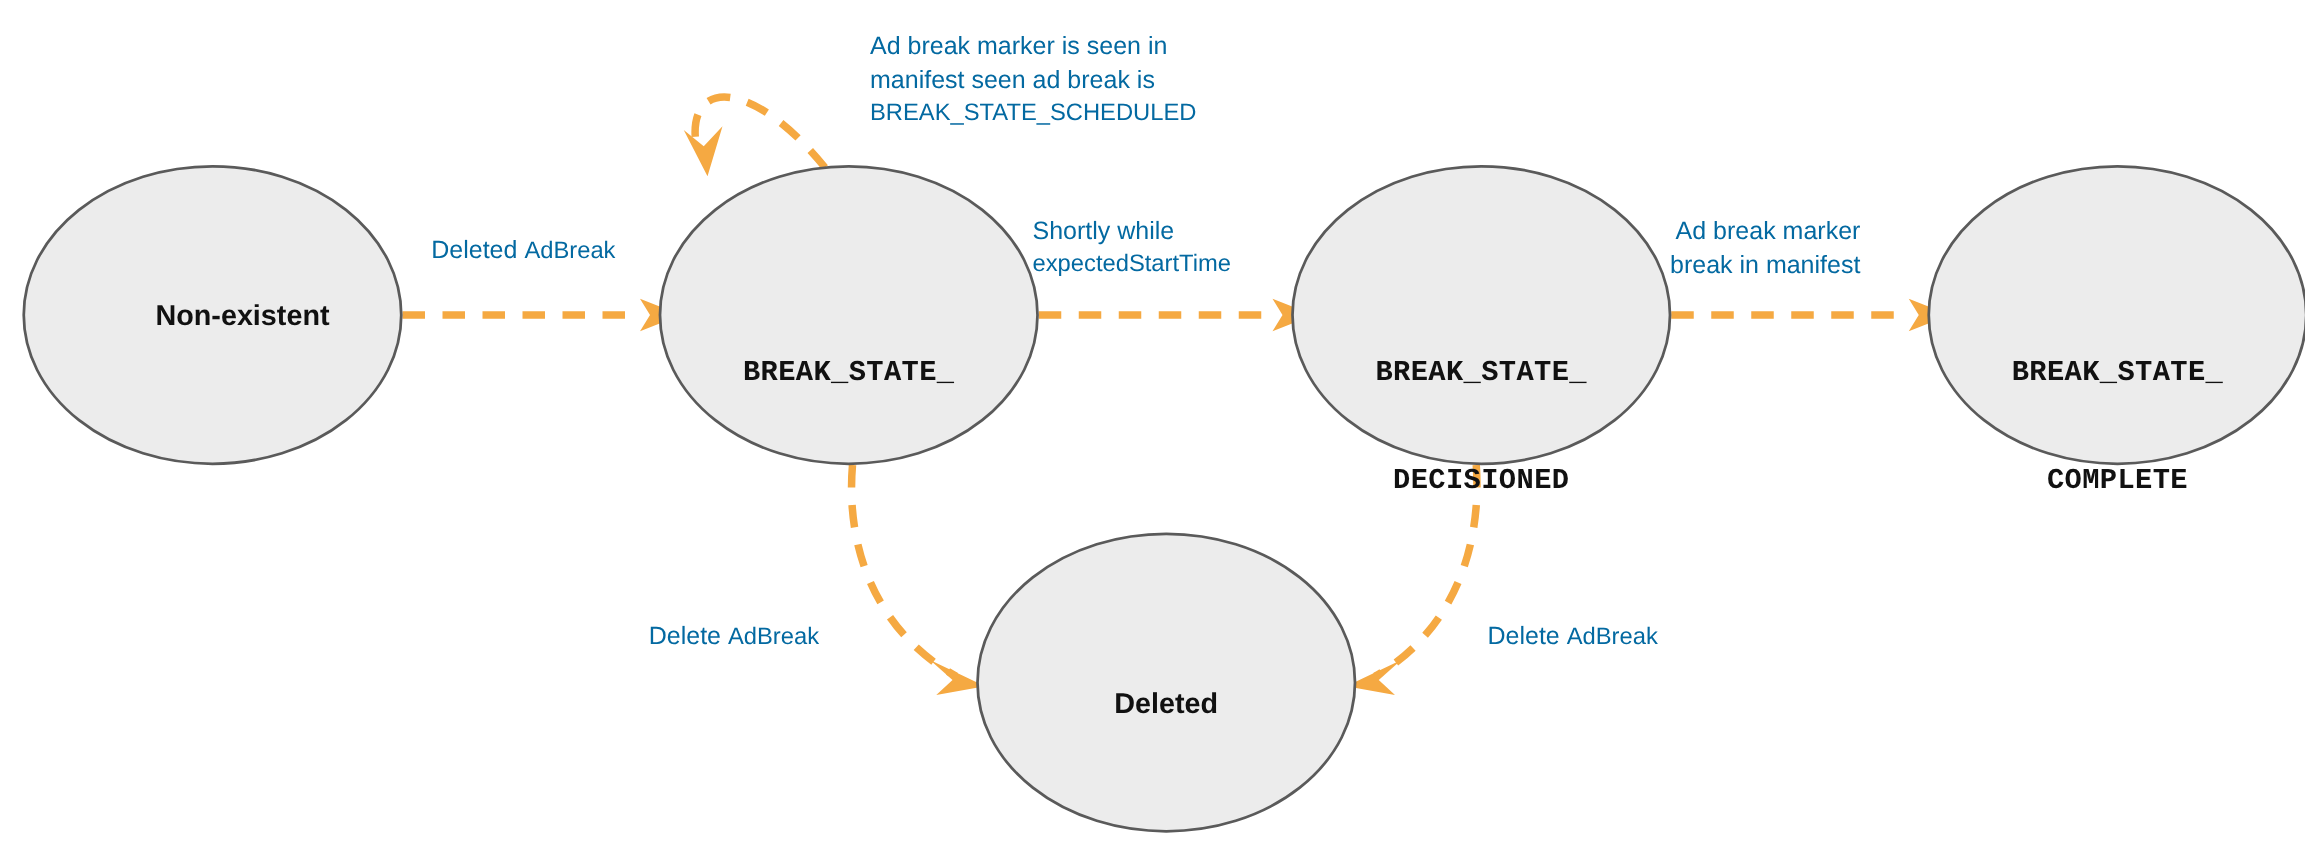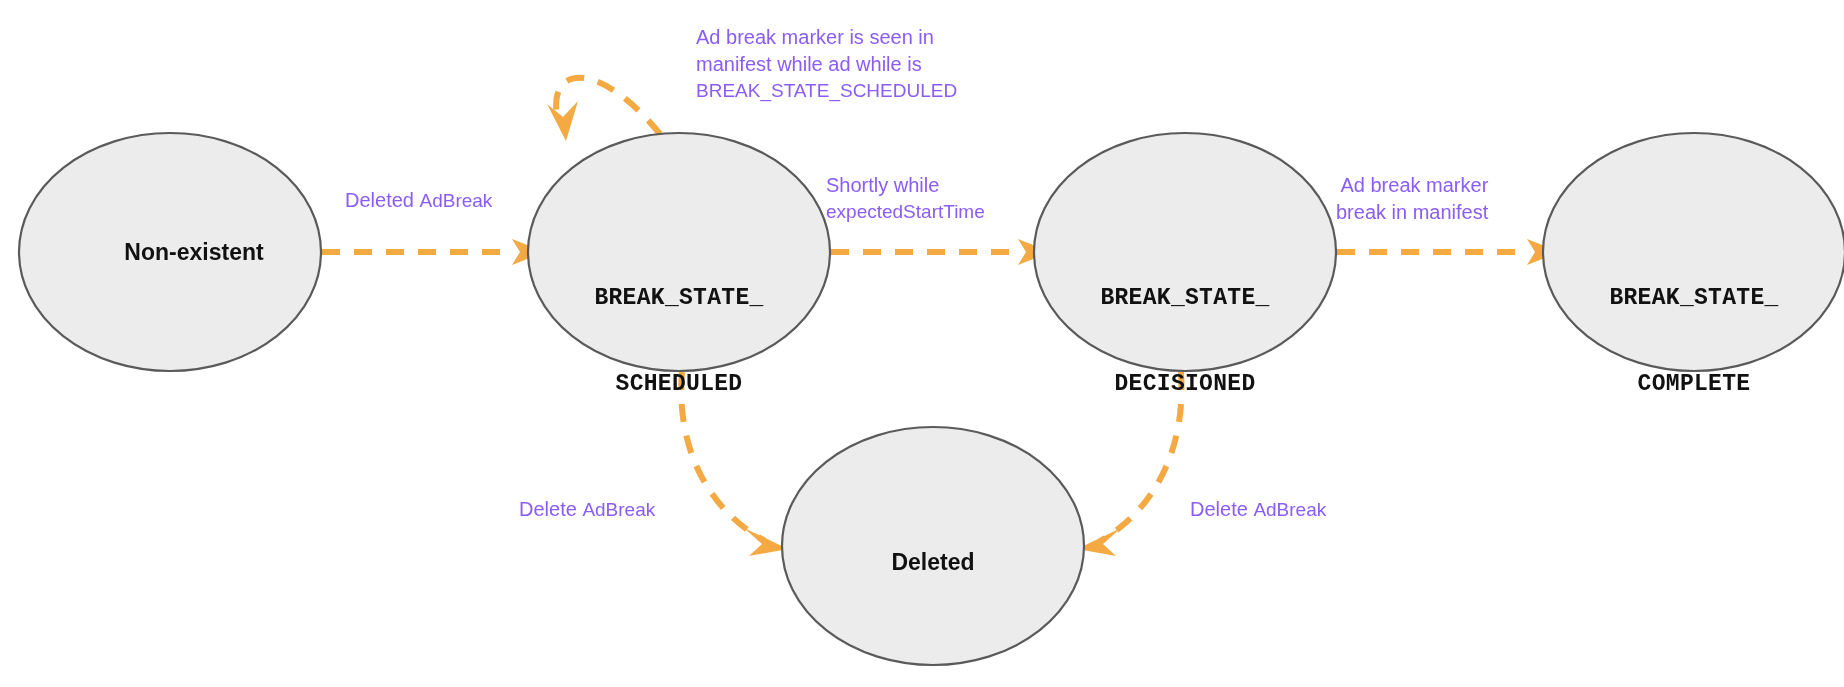--- a/index.html
+++ b/index.html
@@ -54,21 +54,21 @@
     font-size: 23px;
     letter-spacing: 0.3px;
   }
   .node-label.sans {
     font-family: "Liberation Sans", sans-serif;
     font-weight: bold;
     font-size: 23px;
   }
   .edge-label {
     position: absolute;
-    color: #8b5cf6;
+    color: #0369a1;
     font-family: "Liberation Sans", sans-serif;
     font-size: 20px;
     line-height: 1.35;
     white-space: nowrap;
     pointer-events: none;
   }
   .edge-label .code {
     font-family: Liberation Sans, sans-serif;
     font-size: 19px;
   }
@@ -115,42 +115,41 @@
     <ellipse class="node-ellipse" cx="679" cy="252" rx="151" ry="119"></ellipse>
     <ellipse class="node-ellipse" cx="1185" cy="252" rx="151" ry="119"></ellipse>
     <ellipse class="node-ellipse" cx="1694" cy="252" rx="151" ry="119"></ellipse>
     <ellipse class="node-ellipse" cx="933" cy="546" rx="151" ry="119"></ellipse>
   </svg>
 
   <div class="node-label sans" style="left:20px; top:238px; width:348px;">Non-existent</div>
 
   <div class="node-label mono" style="left:529px; top:226px; width:300px;">
     <div>BREAK_STATE_</div>
-    <div>SCHEDULED</div>
   </div>
 
   <div class="node-label mono" style="left:1035px; top:226px; width:300px;">
     <div>BREAK_STATE_</div>
     <div>DECISIONED</div>
   </div>
 
   <div class="node-label mono" style="left:1544px; top:226px; width:300px;">
     <div>BREAK_STATE_</div>
     <div>COMPLETE</div>
   </div>
 
   <div class="node-label sans" style="left:783px; top:532px; width:300px;margin-top:16px;">Deleted</div>
 
   <div class="edge-label" style="left:345px; top:187px;">
     <span>Deleted </span><span class="code">AdBreak</span>
   </div>
 
   <div class="edge-label" style="left:696px; top:24px;">
     <div>Ad break marker is seen in</div>
-    <div>manifest while ad while is</div>
+    <div>manifest seen ad break is</div>
     <div class="code">BREAK_STATE_SCHEDULED</div>
   </div>
 
   <div class="edge-label" style="left:826px; top:172px;">
     <div>Shortly while</div>
     <div class="code">expectedStartTime</div>
   </div>
 
   <div class="edge-label center" style="left:1336px; top:172px;">
     <div>Ad break marker</div>

